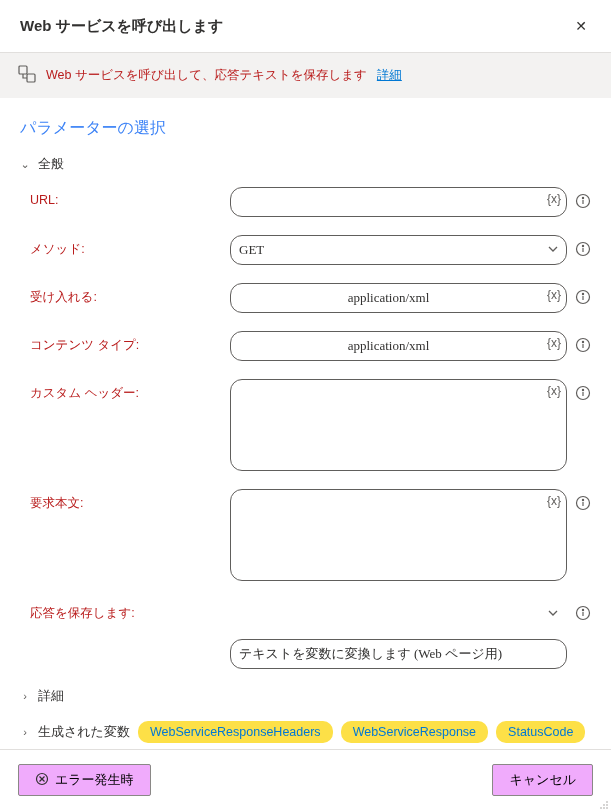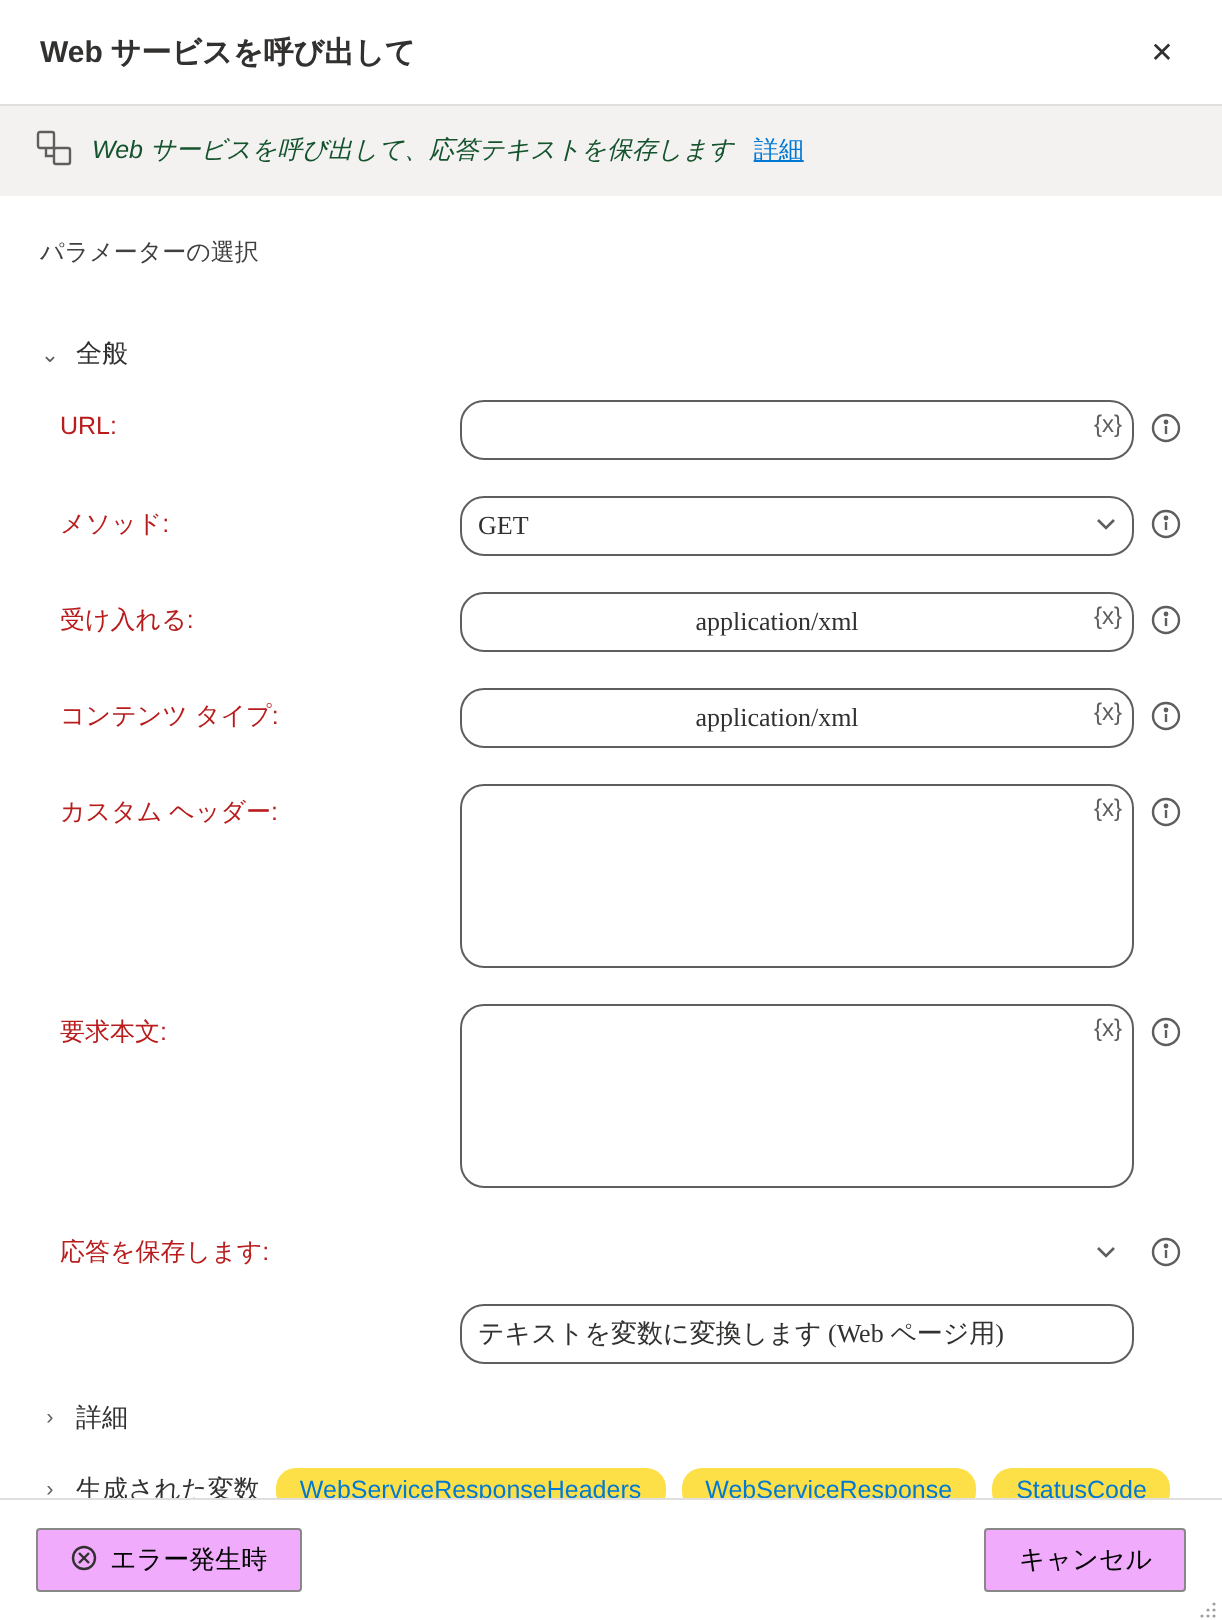--- a/index.html
+++ b/index.html
@@ -36,31 +36,31 @@
   text-align: center;
 }
 .info-bar {
   background: #f3f2f1;
   padding: 12px 18px;
   display: flex;
   align-items: center;
   gap: 10px;
   font-size: 12.5px;
 }
-.info-bar .desc { color: #14532d; font-style: italic; }
+.info-bar .desc { color: #b91c1c; }
 .info-bar a { color: #0078d4; text-decoration: underline; cursor: pointer; }
 .content {
   flex: 1;
   padding: 20px 18px 10px 20px;
   overflow-y: auto;
 }
 .section-title {
-  font-size: 12px;
-  margin-bottom: 33px;
-  color: #404040;
+  font-size: 16px;
+  margin-bottom: 16px;
+  color: #3b82f6;
 }
 .collapsible {
   display: flex;
   align-items: center;
   gap: 8px;
   cursor: pointer;
   margin-bottom: 14px;
 }
 .collapsible .chev { width: 10px; display: inline-block; text-align: center; color: #605e5c; font-size: 11px;}
 .collapsible .lbl { font-size: 13px; }
@@ -183,21 +183,21 @@
   width: 10px; height: 10px;
   color: #a19f9d;
 }
 .app { position: relative; display:flex; flex-direction:column; height:100%; }
 </style>
 </head>
 <body>
 
 <div class="app">
   <div class="header">
-    <div class="header-title">Web サービスを呼び出して</div>
+    <div class="header-title">Web サービスを呼び出します</div>
     <button class="close-btn">
       <span>✕</span>
     </button>
   </div>
 
   <div class="info-bar">
     <span>
       <svg width="18" height="18" viewBox="0 0 18 18" fill="none" stroke="#605e5c" stroke-width="1.2">
         <rect x="1" y="1" width="8" height="8" rx="1"></rect>
         <rect x="9" y="9" width="8" height="8" rx="1"></rect>

